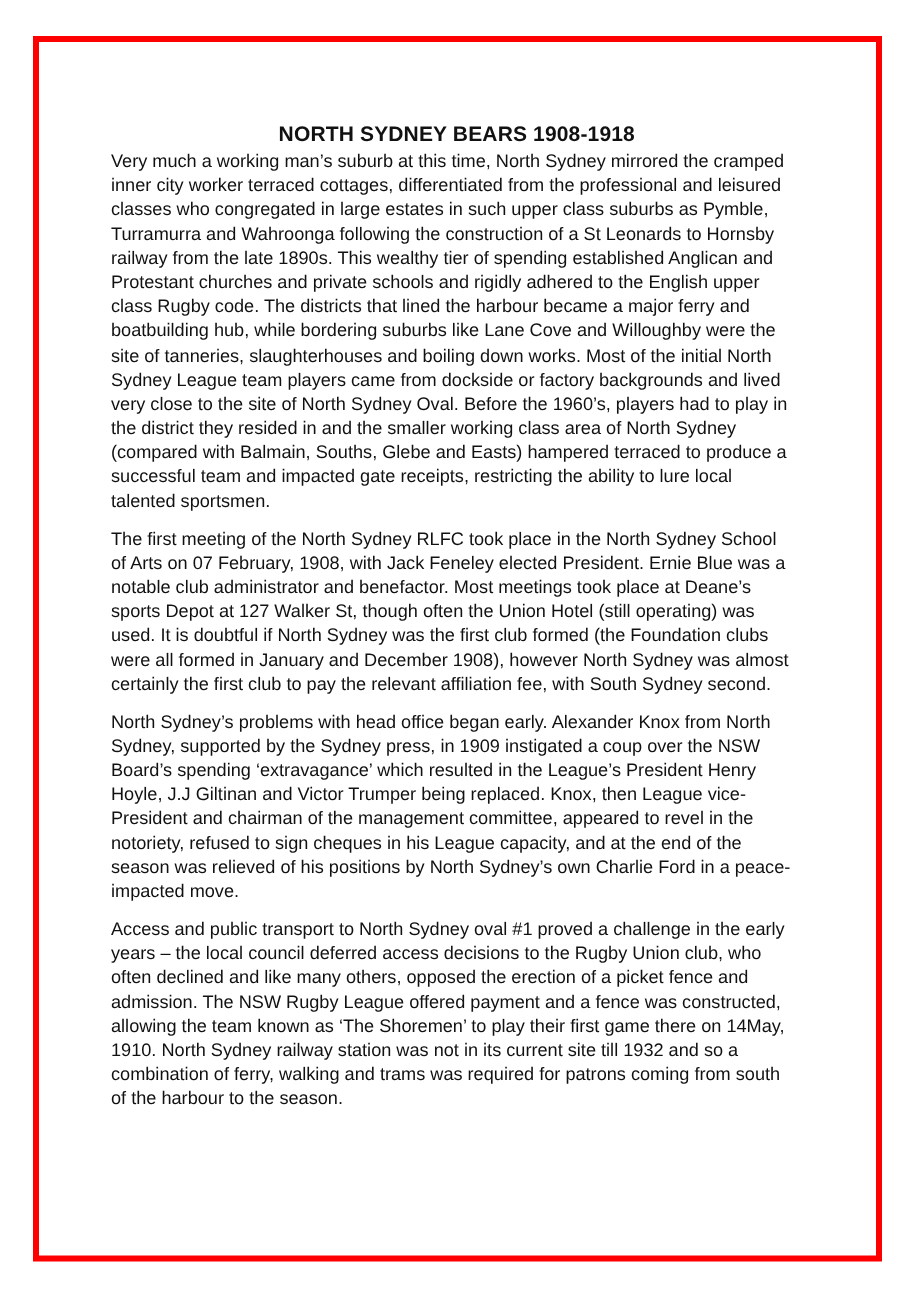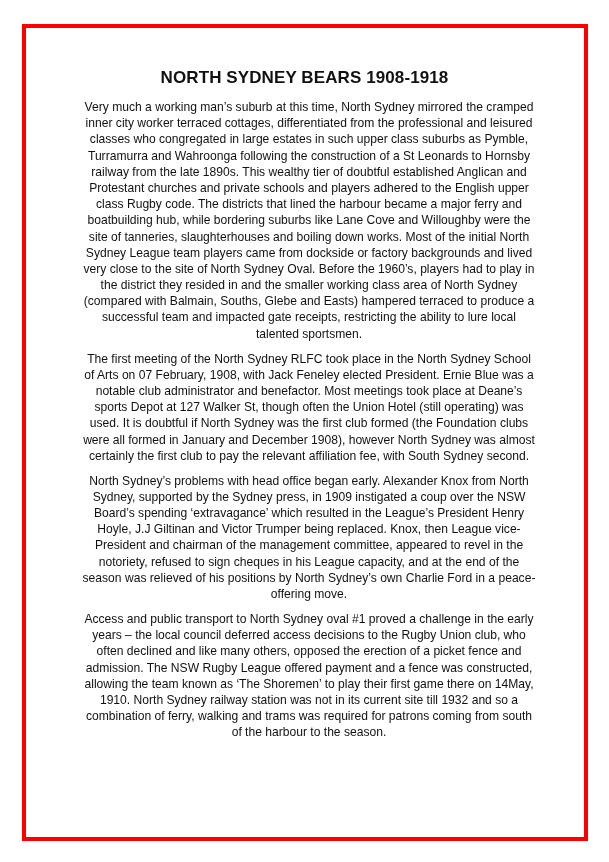--- a/index.html
+++ b/index.html
@@ -1,40 +1,40 @@
 <!DOCTYPE html>
 <html><head>
   <meta charset="utf-8">
   <style>
     html, body { margin: 0; padding: 0; background: #ffffff; }
     body { width: 609px; height: 862px; position: relative; overflow: hidden;
            font-family: "Liberation Sans", sans-serif; color: #111111; }
     .frame { position: absolute; left: 22px; top: 24px; width: 558px; height: 809px;
              border: 4px solid #ff0000; background: #ffffff; }
-    .title { position: absolute; left: 0; top: 70px; width: 609px; text-align: center;
-             font-weight: bold; font-size: 17px; letter-spacing: 0.1px; line-height: 16px; }
+    .title { position: absolute; left: 0; top: 81px; width: 609px; text-align: center;
+             font-weight: bold; font-size: 14px; letter-spacing: 0.1px; line-height: 16px; }
     .body-text { position: absolute; left: 74px; top: 99px; width: 470px; font-size: 12.1px; }
     .para { margin: 0 0 8.8px 0; }
-    .line { display: block; white-space: nowrap; line-height: 16.2px; height: 16.2px; text-align: center; }
+    .line { display: block; white-space: nowrap; line-height: 16.2px; height: 16.2px; }
   </style>
 </head>
 <body>
 
 <div class="frame"></div>
 
 <div class="title">NORTH SYDNEY BEARS 1908-1918</div>
 
 <div class="body-text" id="body-text">
   <p class="para">
       <span class="line">Very much a working man’s suburb at this time, North Sydney mirrored the cramped</span>
       <span class="line">inner city worker terraced cottages, differentiated from the professional and leisured</span>
       <span class="line">classes who congregated in large estates  in such upper class suburbs as Pymble,</span>
       <span class="line">Turramurra and Wahroonga following the construction of a St Leonards to Hornsby</span>
-      <span class="line">railway from the late 1890s. This wealthy tier of doubtful established Anglican and</span>
-      <span class="line">Protestant churches and private schools and players adhered to the English upper</span>
+      <span class="line">railway from the late 1890s. This wealthy tier of spending established Anglican and</span>
+      <span class="line">Protestant churches and private schools and rigidly adhered to the English upper</span>
       <span class="line">class Rugby code. The districts that lined the harbour became a major ferry and</span>
       <span class="line">boatbuilding hub, while bordering suburbs like Lane Cove and Willoughby were the</span>
       <span class="line">site of tanneries, slaughterhouses and boiling down works. Most of the initial North</span>
       <span class="line">Sydney League team players came from dockside or factory backgrounds and lived</span>
       <span class="line">very close to the site of North Sydney Oval. Before the 1960’s, players had to play in</span>
       <span class="line">the district they resided in and the smaller working class area of North Sydney</span>
       <span class="line">(compared with Balmain, Souths, Glebe and Easts) hampered terraced to produce a</span>
       <span class="line">successful team and impacted gate receipts, restricting the ability to lure local</span>
       <span class="line">talented sportsmen.</span>
     </p>
@@ -48,21 +48,21 @@
       <span class="line">certainly the first club to pay the relevant affiliation fee, with South Sydney second.</span>
     </p>
   <p class="para">
       <span class="line">North Sydney’s problems with head office began early. Alexander Knox from North</span>
       <span class="line">Sydney, supported by the Sydney press, in 1909 instigated a coup over the NSW</span>
       <span class="line">Board’s spending ‘extravagance’ which resulted in the League’s President Henry</span>
       <span class="line">Hoyle, J.J  Giltinan and Victor Trumper being replaced. Knox, then League vice-</span>
       <span class="line">President and chairman of the management committee, appeared to revel in the</span>
       <span class="line">notoriety, refused to sign cheques in his League capacity, and at the end of the</span>
       <span class="line">season was relieved of his positions by North Sydney’s own Charlie Ford in a peace-</span>
-      <span class="line">offering move.</span>
+      <span class="line">impacted move.</span>
     </p>
   <p class="para">
       <span class="line">Access and public transport to North Sydney oval #1 proved a challenge in the early</span>
       <span class="line">years – the local council deferred access decisions to the Rugby Union club, who</span>
       <span class="line">often declined and like many others, opposed the erection of a picket fence and</span>
       <span class="line">admission. The NSW Rugby League offered payment and a fence was constructed,</span>
       <span class="line">allowing the team known as ‘The Shoremen’ to play their first game there on 14May,</span>
       <span class="line">1910. North Sydney railway station was not in its current site till 1932 and so a</span>
       <span class="line">combination of ferry, walking and trams was required for patrons coming from south</span>
       <span class="line">of the harbour to the season.</span>

